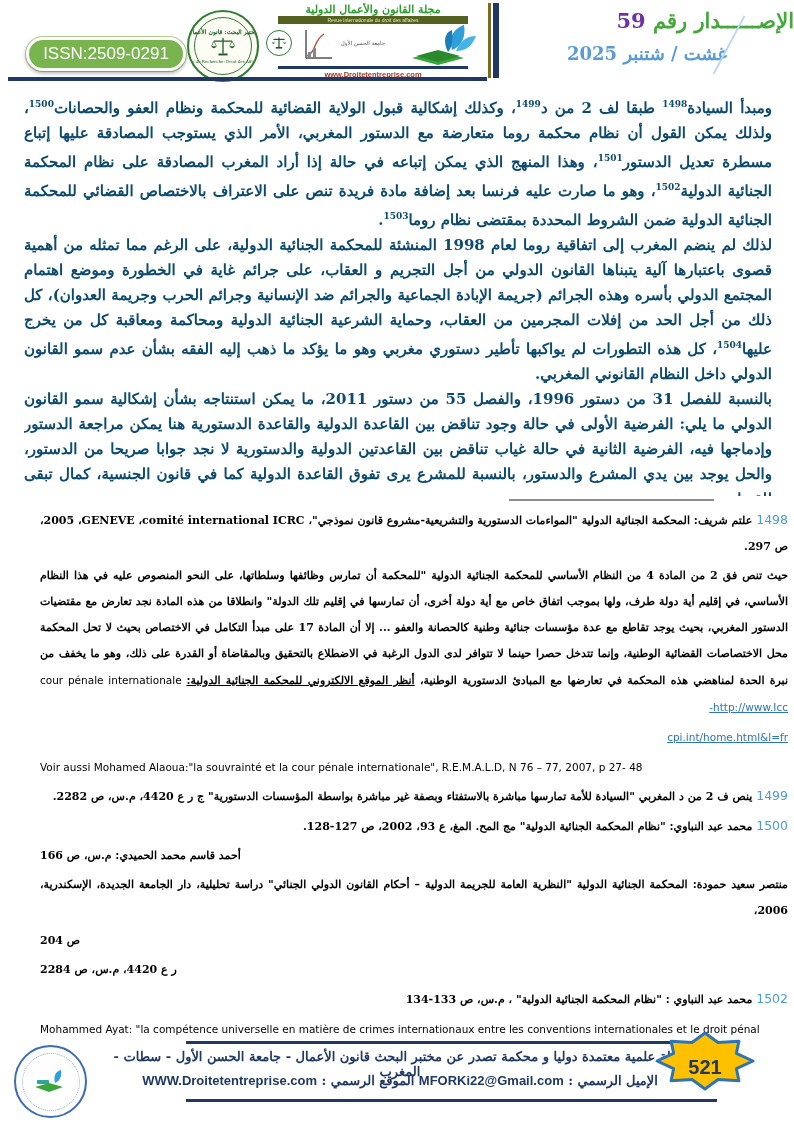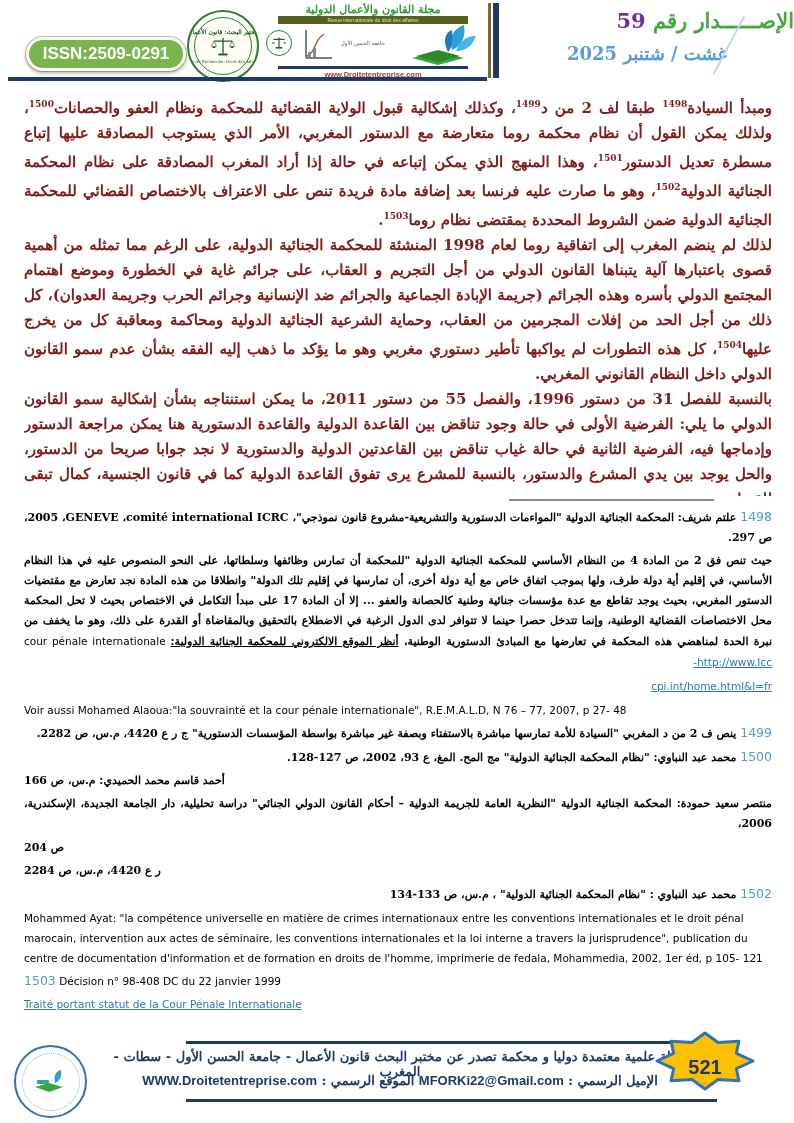--- a/index.html
+++ b/index.html
@@ -8,21 +8,21 @@
     position:relative; width:794px; height:1123px; margin:0 auto;
     background:#ffffff; overflow:hidden;
     font-family:"DejaVu Serif", serif;
   }
 
   
   .issn-badge {
     position:absolute; left:26px; top:37px; width:160px; height:34px;
     background:#79b44e; border:3px solid #ffffff; border-radius:18px;
     box-shadow:0 2px 4px rgba(0,0,0,.35), 0 0 0 1px #b9d59a;
-    color:#ffffff; font-family:"Liberation Sans", sans-serif; font-weight:bold;
+    color:#ffffff; font-family:"Liberation Sans", sans-serif; font-weight:normal;
     font-size:17px; display:flex; align-items:center; justify-content:center;
   }
   .lab-seal {
     position:absolute; left:187px; top:10px; width:72px; height:72px;
     border-radius:50%; border:2px solid #2e7d32; background:#fdfdf5;
     display:flex; flex-direction:column; align-items:center; justify-content:center;
     overflow:hidden;
   }
   .lab-seal-inner { width:58px; height:58px; border-radius:50%; border:1px solid #2e7d32;
     display:flex; flex-direction:column; align-items:center; justify-content:center; }
@@ -53,30 +53,30 @@
   .issue-line1 { direction:rtl; font-size:21px; font-weight:bold; color:#46a83c;text-align:right; }
   .issue-line1 .num { color:#7030a0; }
   .issue-line2 { direction:rtl; font-size:18px; font-weight:bold; color:#5b9bd5; margin-top:10px; }
   .issue-slash { position:absolute; left:228px; top:4px; width:2px; height:66px; background:#bdd7ee; transform:rotate(28deg); }
 
   .header-rule { position:absolute; left:8px; top:77px; width:479px; height:4px; background:#1f3864; }
 
   
   .body-text {
     position:absolute; left:24px; top:92px; width:748px; height:404px; overflow:hidden;
-    direction:rtl; text-align:justify; font-size:15px; line-height:25px; font-weight:bold; color:#7f1d1d;
+    direction:rtl; text-align:justify; font-size:15px; line-height:25px; font-weight:bold; color:#0c4a6e;
   }
   .body-text p { margin:0; }
   .body-text sup { font-size:9px; font-weight:bold; }
 
   
   .fn-separator { position:absolute; left:509px; top:499px; width:205px; height:2px; background:#8c8c8c; }
   .footnotes {
-    position:absolute; left:24px; top:507px; width:748px; height:532px; overflow:hidden;
-    font-size:11px; line-height:20px; color:#000;
+    position:absolute; left:40px; top:507px; width:748px; height:532px; overflow:hidden;
+    font-size:11px; line-height:26px; color:#000;
   }
   .fn-block { margin:0 0 3px 0; }
   .fn-rtl { direction:rtl; text-align:justify; font-weight:bold; }
   .fn-rtl-right { direction:rtl; font-weight:bold; }
   .fn-rtl-left { direction:rtl; text-align:left; font-weight:bold; }
   .fn-ltr { direction:ltr; text-align:left; font-family:"DejaVu Sans", sans-serif; font-size:10.5px; font-weight:normal; }
   .fnum { color:#4a9cd6; font-family:"DejaVu Sans", sans-serif; font-weight:normal; font-size:12.5px; }
   .fn-underline { text-decoration:underline; }
   .latin-run { font-family:"DejaVu Sans", sans-serif; font-weight:normal; font-size:10.5px; }
   a.fn-link { color:#2e75b6; text-decoration:underline; font-family:"DejaVu Sans", sans-serif; font-weight:normal; font-size:10.5px; cursor:pointer; }

